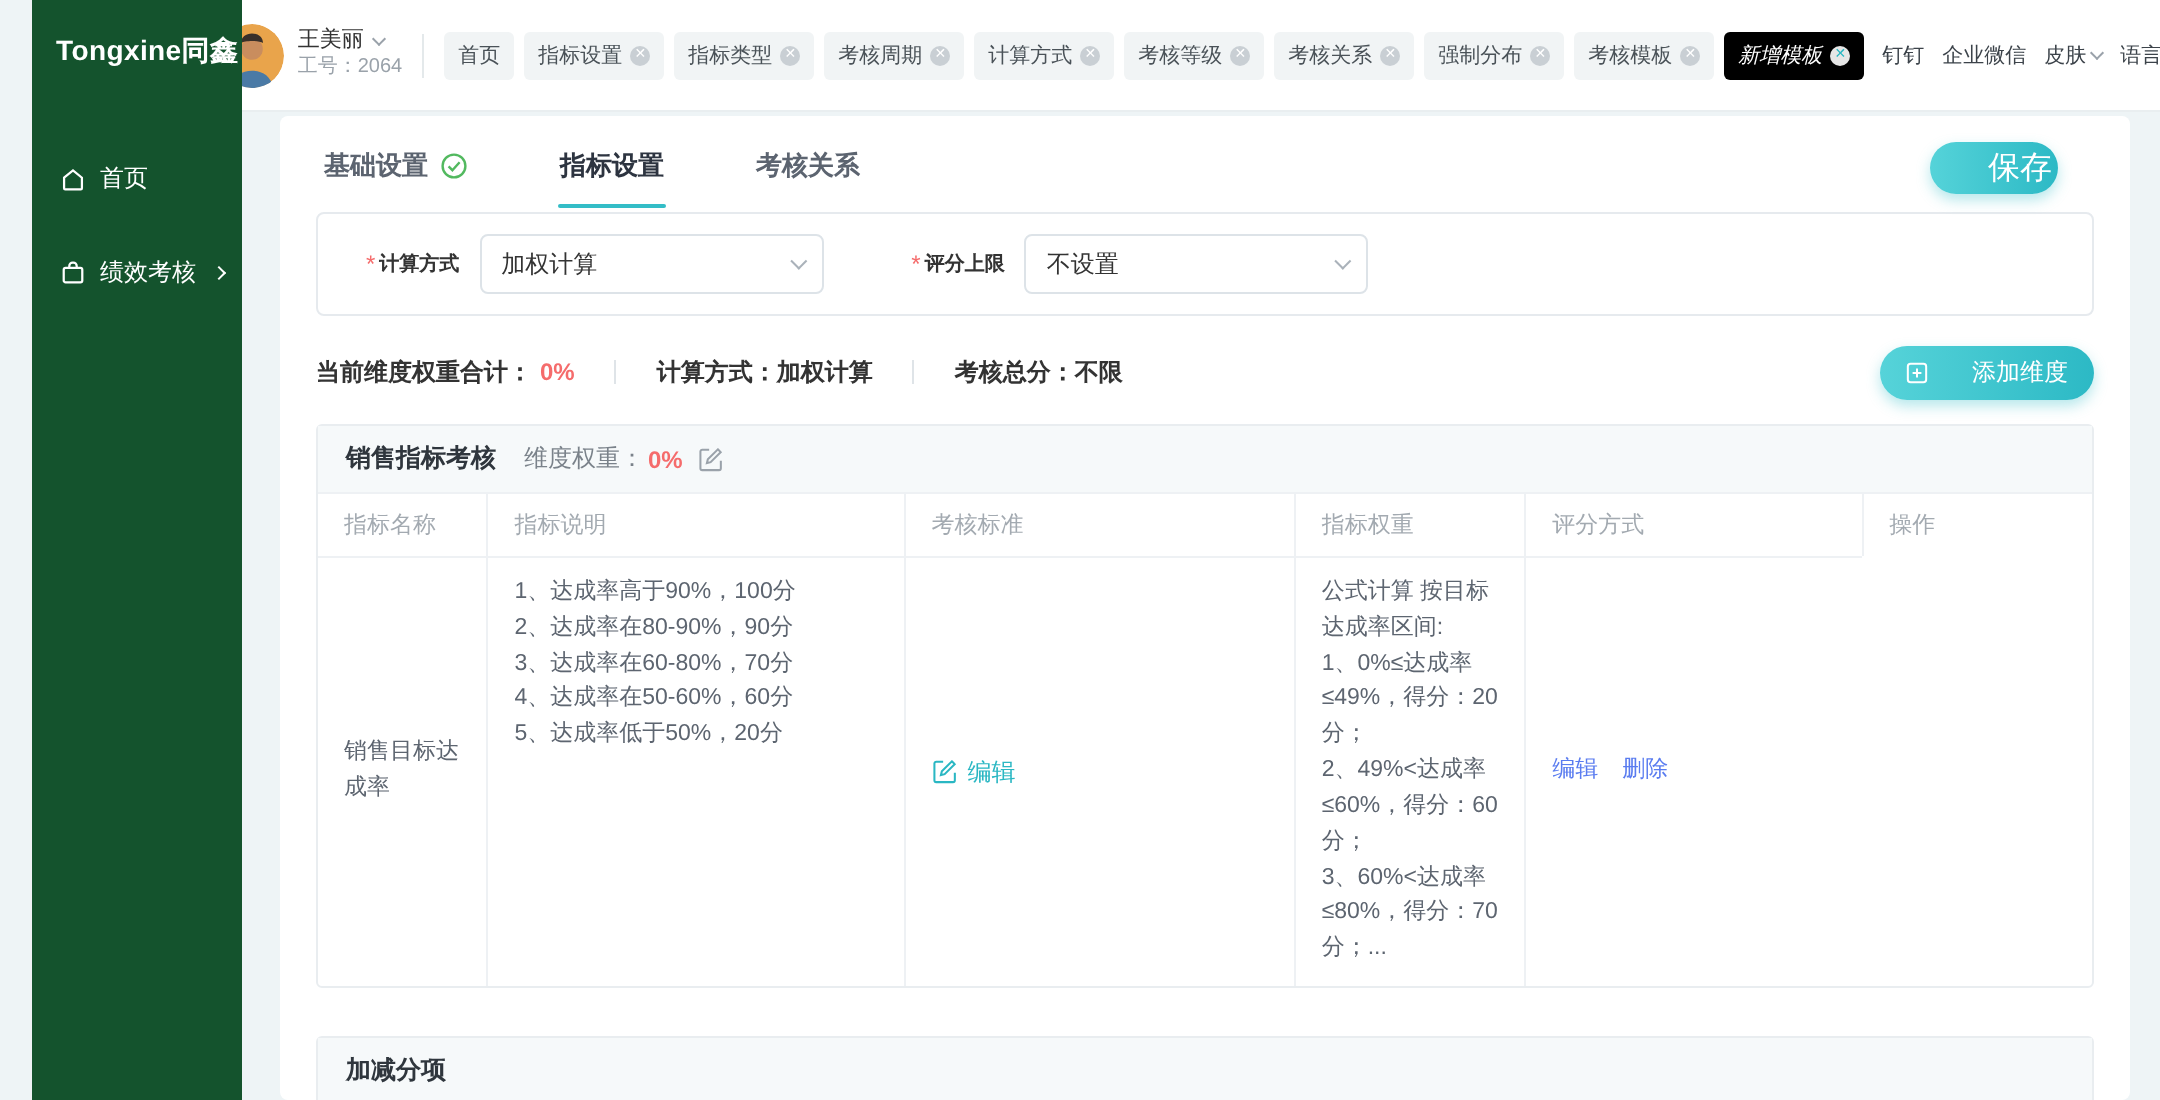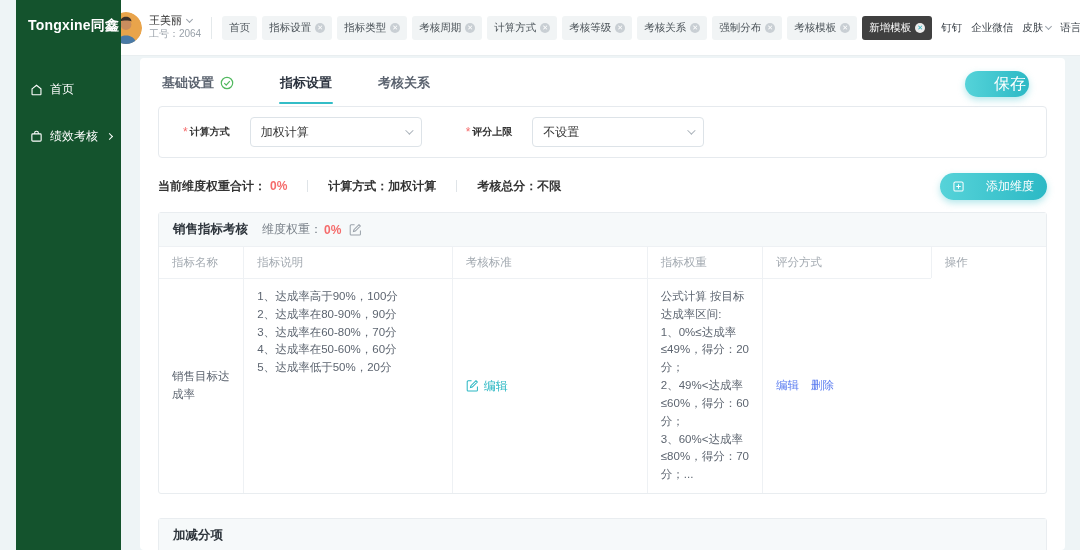--- a/index.html
+++ b/index.html
@@ -19,37 +19,37 @@
   .user { display:flex; align-items:center; gap:7px; flex-shrink:0; }
   .avatar { width:32px; height:32px; border-radius:50%; overflow:hidden; flex-shrink:0; }
   .user-meta { line-height:1.25; }
   .user-name { font-size:11px; color:#333; display:flex; align-items:center; gap:5px; white-space:nowrap; }
   .user-id { font-size:10px; color:#9aa2aa; white-space:nowrap; }
   .caret { width:5px; height:5px; border-right:1px solid #9aa2aa; border-bottom:1px solid #9aa2aa; transform:rotate(45deg); margin-top:-3px; }
   .v-div { width:1px; height:22px; background:#e4e9eb; margin:0 10px; flex-shrink:0; }
   .chips { display:flex; align-items:center; gap:5px; }
   .chip { display:flex; align-items:center; gap:4px; background:#f1f4f5; color:#4a5258; font-size:10.5px; padding:5px 7px; border-radius:3px; white-space:nowrap; cursor:pointer; }
   .chip .close { width:10px; height:10px; border-radius:50%; background:#c9cfd4; color:#fff; font-size:7px; line-height:10px; text-align:center; cursor:pointer; }
-  .chip.active { background:#404040; color:#fff; }
+  .chip.active { background:#000000; color:#fff;font-style:italic; }
   .chip.active .close { background:rgba(255,255,255,.9); color:#29b7c3; }
   .top-links { display:flex; align-items:center; gap:9px; margin-left:9px; flex-shrink:0; }
   .top-link { display:flex; align-items:center; gap:3px; font-size:10.5px; color:#3c434a; cursor:pointer; white-space:nowrap; }
 
   
   .card { position:absolute; left:140px; top:58px; width:925px; height:492px; background:#fff; border-radius:4px; padding:0 18px; }
   .steps { display:flex; align-items:center; gap:46px; padding:16px 4px 14px; position:relative; }
   .step { font-size:13px; color:#5c6470; font-weight:bold; display:flex; align-items:center; gap:6px; cursor:pointer; position:relative; }
   .step.active { color:#2d3440; }
   .step.active::after { content:""; position:absolute; left:50%; transform:translateX(-50%); bottom:-12px; width:54px; height:2.5px; background:#33bdc7; border-radius:2px; }
   .save-btn { position:absolute; right:18px; top:13px; width:64px; height:26px; border-radius:13px; background:linear-gradient(90deg,#55d3d9,#2cb9c5); color:#fff; font-size:16px; display:flex; align-items:center; justify-content:center; cursor:pointer; box-shadow:0 3px 7px rgba(44,185,197,.35);padding-left:26px; }
 
   .form-box { border:1px solid #e6eaee; border-radius:4px; height:52px; display:flex; align-items:center; padding:0 24px; }
   .req { color:#f56c6c; font-size:12px; margin-right:2px; }
   .form-label { font-size:10px; color:#333; font-weight:bold; }
-  .select { width:172px; height:30px; border:1px solid #dde3e8; border-radius:4px; display:flex; align-items:center; justify-content:space-between; padding:0 10px; font-size:12px; color:#333; margin-left:20px; cursor:pointer; background:#fff; }
+  .select { width:172px; height:30px; border:1px solid #dde3e8; border-radius:4px; display:flex; align-items:center; justify-content:space-between; padding:0 10px; font-size:12px; color:#333; margin-left:10px; cursor:pointer; background:#fff; }
   .sel-caret { width:6px; height:6px; border-right:1.2px solid #aab2ba; border-bottom:1.2px solid #aab2ba; transform:rotate(45deg) translateY(-2px); }
   .gap40 { width:44px; }
 
   .summary { display:flex; align-items:center; margin-top:14px; height:28px; font-size:12px; color:#333; font-weight:bold; }
   .sum-red { color:#f56c6c; margin-left:4px; }
   .sum-div { width:1px; height:12px; background:#dfe4e8; margin:0 20px; }
   .add-btn { margin-left:auto; height:27px; padding:0 13px; border-radius:14px; background:linear-gradient(90deg,#56d3d9,#2cb9c5); color:#fff; font-size:12px; font-weight:normal; display:flex; align-items:center; gap:22px; cursor:pointer; box-shadow:0 3px 7px rgba(44,185,197,.35); }
 
   .panel { border:1px solid #e9edf0; border-radius:3px; margin-top:12px; }
   .panel.bonus { margin-top:24px; }

